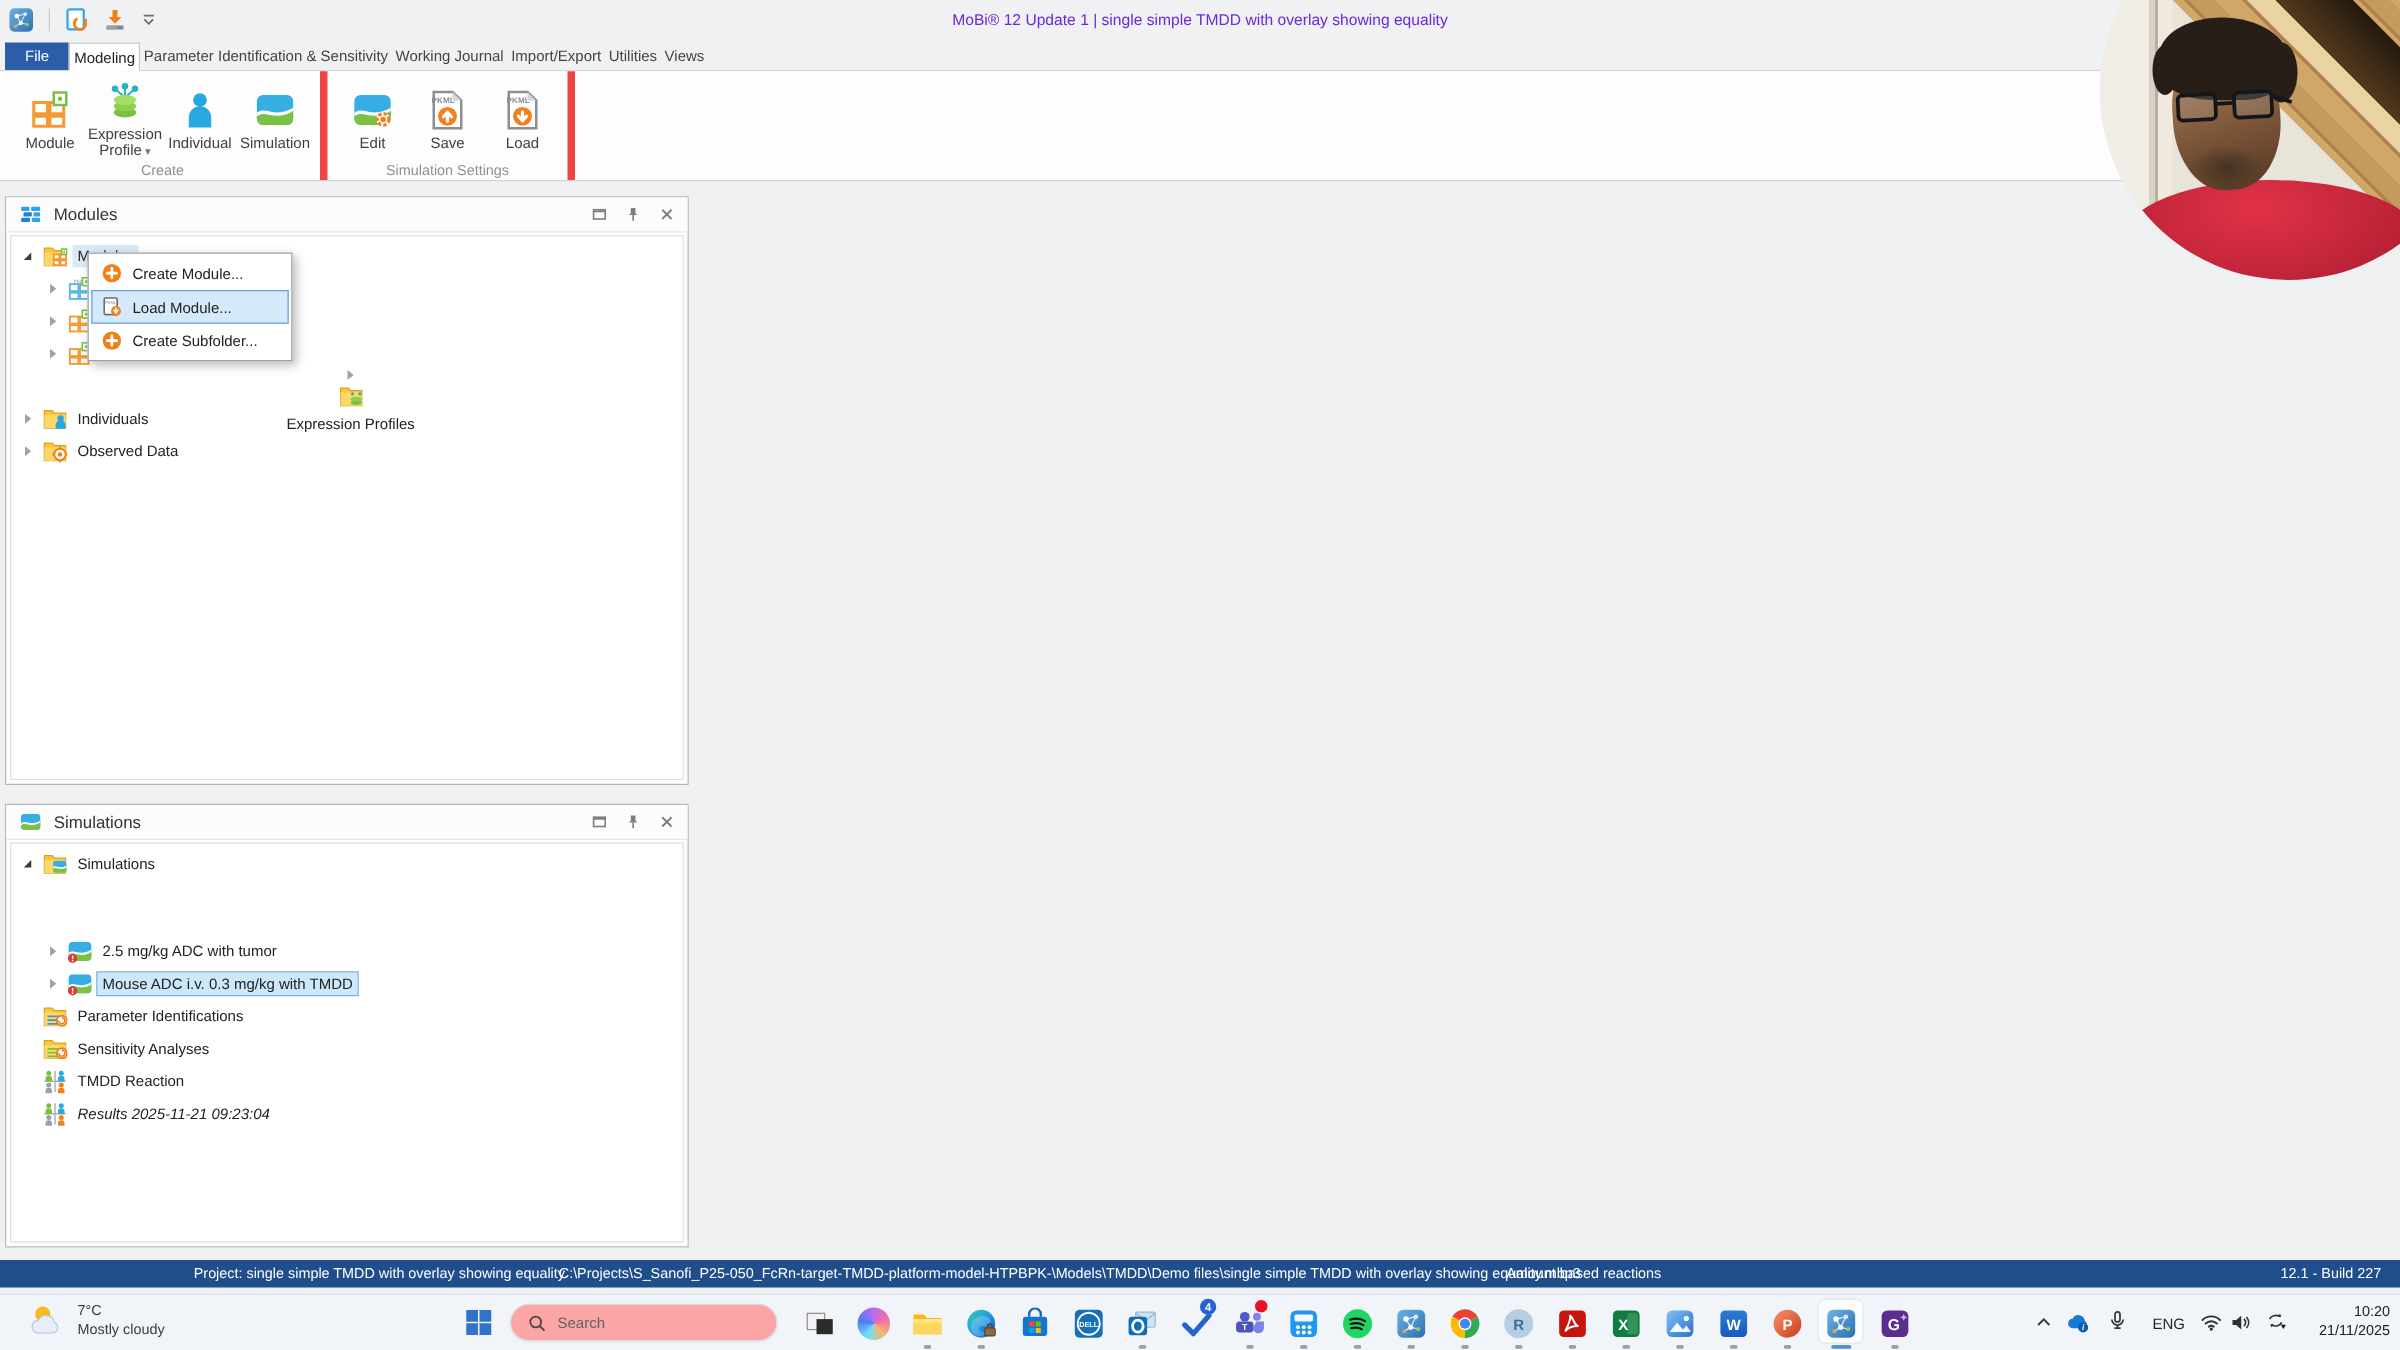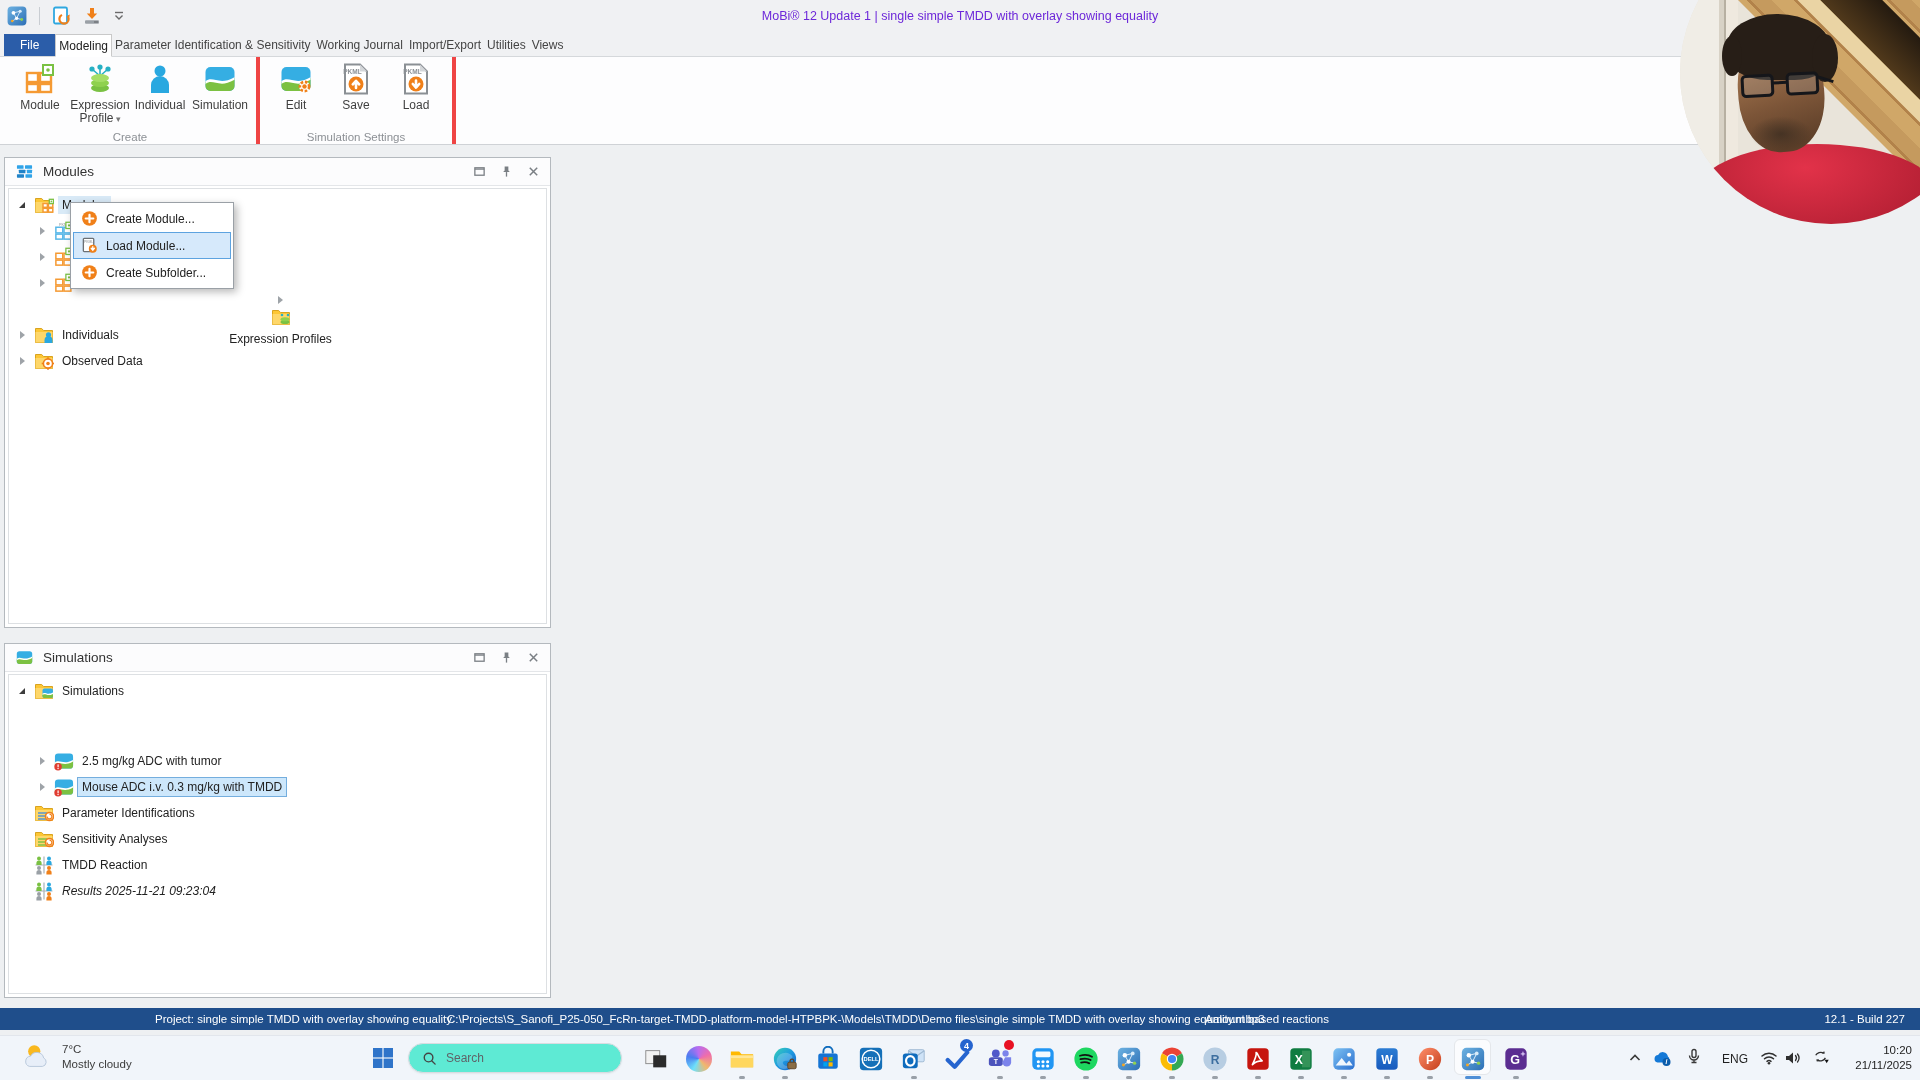--- a/index.html
+++ b/index.html
@@ -19,22 +19,22 @@
   #tabrow{position:absolute;left:0;top:34px;width:1920px;height:23px;background:#f0f1f3;
       border-bottom:1px solid #d5d8db;display:flex;padding-left:4px;box-sizing:border-box}
   .tab{display:flex;align-items:center;padding:0 3px;color:#444;cursor:default;white-space:nowrap}
   .tab.file{background:#2b5da9;color:#fff;padding:0 16px}
   .tab.active{background:#fff;border:1px solid #c9c9c9;border-bottom:1px solid #fff;
       margin-bottom:-1px;position:relative;z-index:2;color:#222}
 
   
   #ribbon{position:absolute;left:0;top:57px;width:1920px;height:88px;background:#fdfdfe;
       border-bottom:1px solid #cfd2d6;display:flex;padding-left:4px;box-sizing:border-box}
-  .rgroup{position:relative;display:flex;align-items:flex-start;padding:2px 6px 14px 6px;
-      height:100%;box-sizing:border-box;border-right:4px solid #ef4444}
+  .rgroup{position:relative;display:flex;align-items:center;padding:2px 6px 14px 6px;
+      height:100%;box-sizing:border-box;border-right:6px solid #ef4444}
   .rgroup-label{position:absolute;bottom:1px;left:0;right:0;text-align:center;font-size:11.5px;color:#8c9095}
   .rbtn{width:60px;display:flex;flex-direction:column;align-items:center;gap:2px;padding-top:2px;cursor:default}
   .rbtn .ric{height:36px;display:flex;align-items:center}
   .rbtn .rlabel{text-align:center;line-height:13px;color:#3f3f3f}
   .dd{color:#777;font-size:9px}
 
   
   .dockpanel{position:absolute;left:4px;width:547px;background:#fff;border:1px solid #b4b9be;box-sizing:border-box}
   #modules-panel{top:157px;height:471px}
   #sims-panel{top:643px;height:355px}
@@ -62,21 +62,21 @@
 
   
   #statusbar{position:absolute;left:0;top:1008px;width:1920px;height:22px;background:#1f4e8b;color:#fff;font-size:11.5px}
   .sb{position:absolute;top:0;height:22px;display:flex;align-items:center;white-space:nowrap}
 
   
   #taskbar{position:absolute;left:0;top:1035px;width:1920px;height:45px;background:#f1f5fa;border-top:1px solid #e2e6ec}
   #weather{position:absolute;left:22px;top:5px;display:flex;gap:8px;align-items:center;color:#3c3c3c}
   #weather .wtxt{line-height:15px;font-size:11.5px}
   #start-btn{position:absolute;left:371px;top:10px}
-  #search-pill{position:absolute;left:408px;top:7px;width:214px;height:30px;border-radius:16px;background:#5eead4;
+  #search-pill{position:absolute;left:408px;top:7px;width:214px;height:30px;border-radius:16px;background:#fca5a5;
       border:1px solid #d9dce1;display:flex;align-items:center;gap:9px;padding-left:13px;color:#5f6368;
       box-sizing:border-box;box-shadow:0 1px 2px rgba(0,0,0,.06)}
   #apps{position:absolute;left:634px;top:0;height:45px;display:flex}
   .app{width:43px;height:45px;position:relative;display:flex;align-items:center;justify-content:center}
   .app .aic{width:28px;height:28px;display:flex;align-items:center;justify-content:center;position:relative;z-index:1}
   .app.active::before{content:'';position:absolute;left:3px;right:3px;top:3px;bottom:6px;background:#fbfcfe;
       border:1px solid #e4e7eb;border-radius:6px}
   .run-dot{position:absolute;bottom:2px;left:50%;transform:translateX(-50%);width:6px;height:3px;border-radius:2px;background:#99a0a8}
   .active-bar{position:absolute;bottom:2px;left:50%;transform:translateX(-50%);width:16px;height:3px;border-radius:2px;background:#4f8fd6}
   .app-badge{position:absolute;top:3px;right:5px;min-width:13px;height:13px;border-radius:7px;background:#2564cf;

